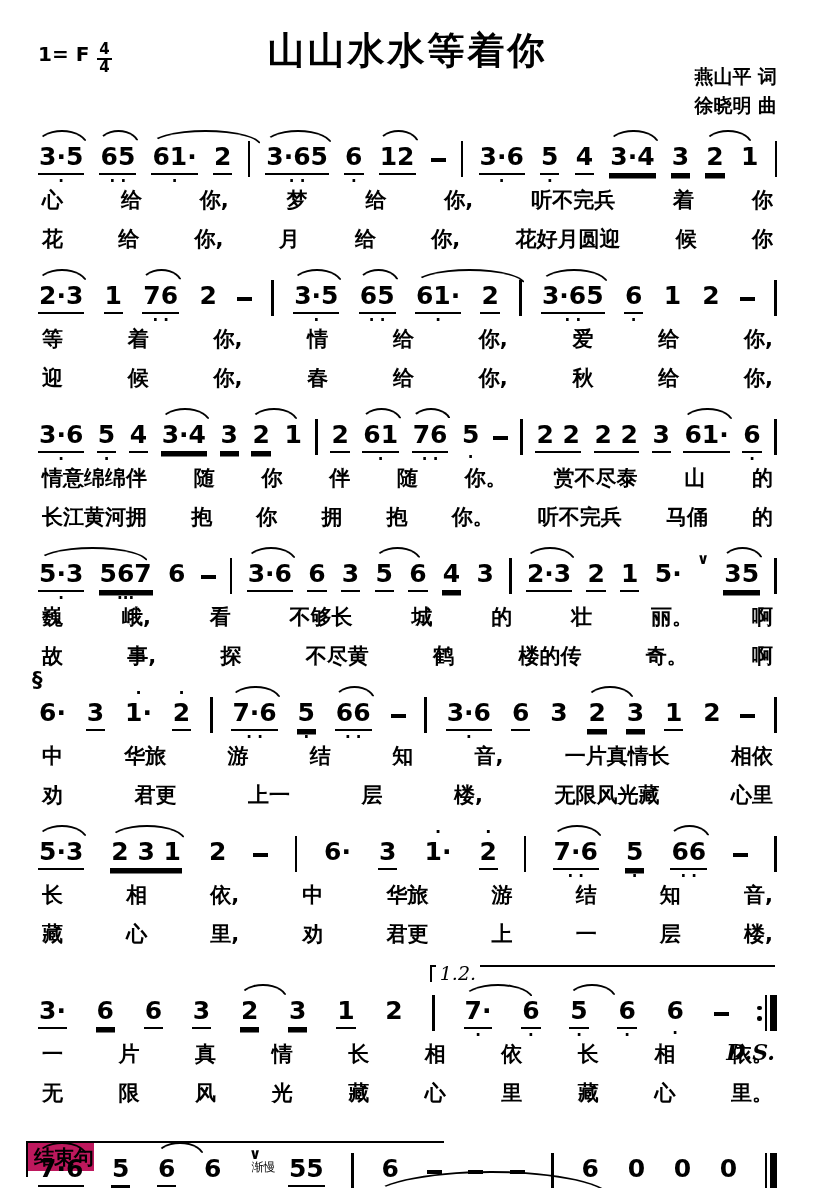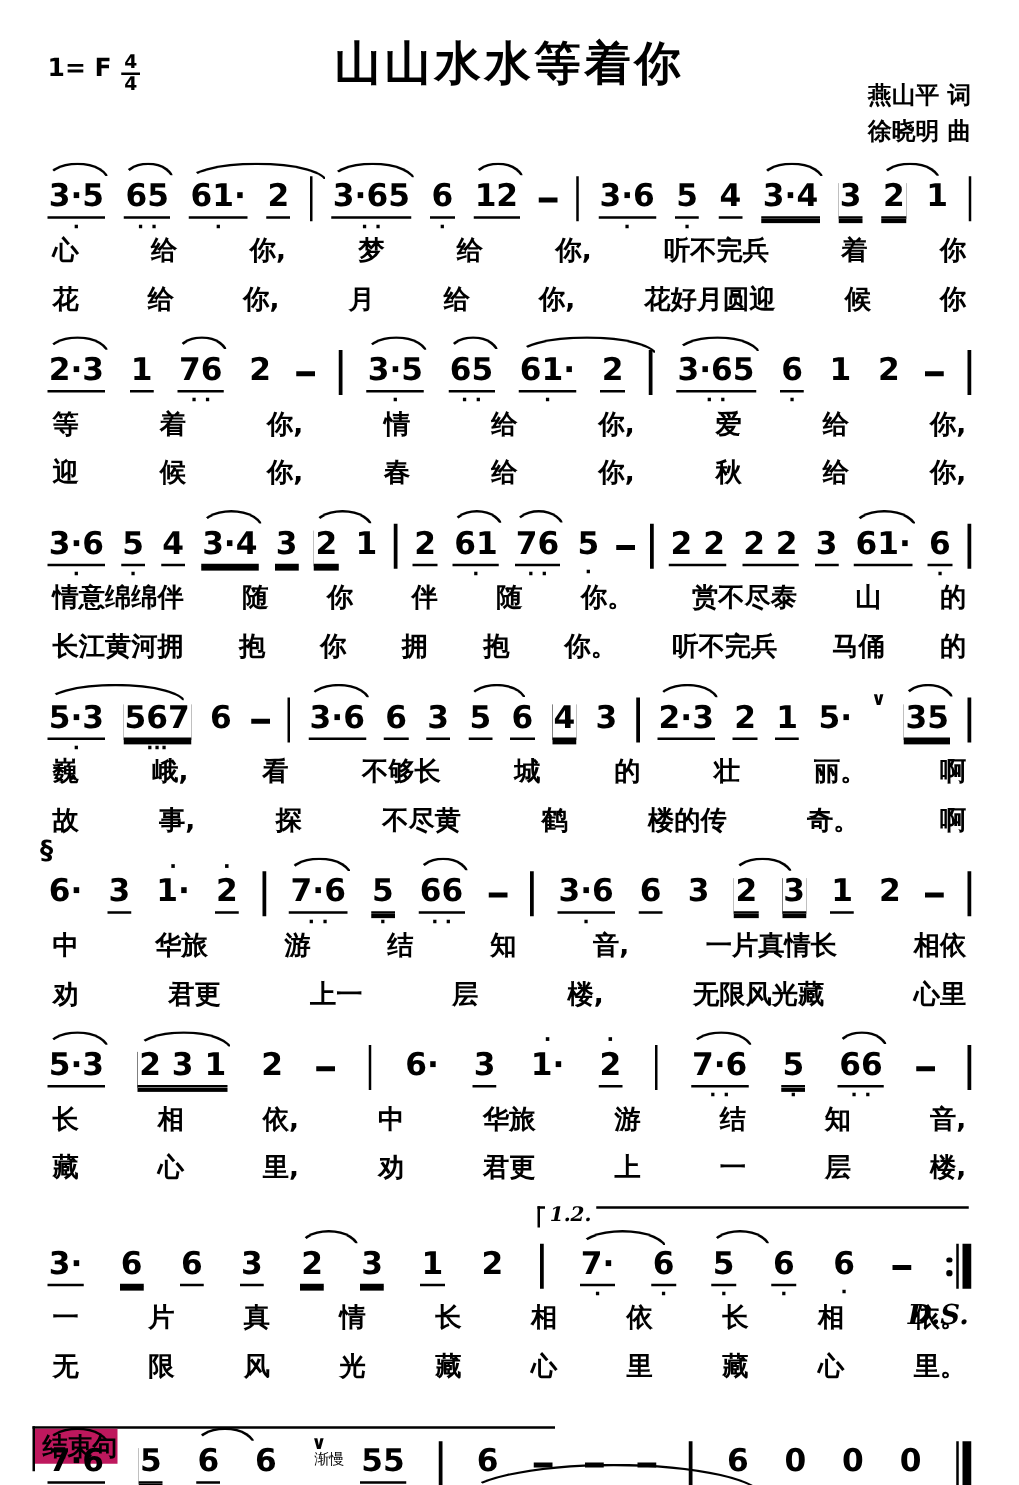--- a/index.html
+++ b/index.html
@@ -40,21 +40,21 @@
   .ebar .thin{width:2.5px;height:36px;background:#000;}
   .ebar .thick{width:6.5px;height:36px;background:#000;margin-left:3px;}
 
   .lyrics{display:flex;justify-content:space-between;font-size:21px;font-weight:600;margin-top:9px;padding:0 6px;}
   .lyrics+.lyrics{margin-top:11px;}
   .lyr{white-space:nowrap;}
 
   .segno{position:absolute;left:-4px;top:-17px;font-size:21px;font-weight:900;}
   .volta{position:absolute;top:2px;left:53%;right:4px;height:15px;border-top:2.2px solid #000;border-left:2.2px solid #000;}
   .volta span{position:absolute;left:4px;top:-4px;background:#fff;padding:0 4px;
-      font-style:italic;font-weight:700;font-size:16px;line-height:1.1;
+      font-style:italic;font-weight:400;font-size:19px;line-height:1.1;
       font-family:"DejaVu Serif","Liberation Serif",serif;}
   .ds{position:absolute;right:4px;top:76px;font-style:italic;font-weight:700;font-size:22px;
       font-family:"DejaVu Serif","Liberation Serif",serif;}
   .pt{padding-top:20px;}
   .endwrap{position:absolute;left:-10px;top:0;width:56%;height:34px;border-left:2.5px solid #000;border-top:2.5px solid #000;}
   .endwrap span{display:inline-block;font-size:20px;font-weight:700;padding:1px 0 0 6px;background:#be185d;}
   .rit{position:absolute;left:29%;top:18px;font-size:12px;font-weight:400;}
   .bigtie{position:absolute;height:24px;border:2.5px solid transparent;border-top-color:#000;
       border-radius:50% 50% 0 0 / 100% 100% 0 0;}
   .s8 .notes{margin-top:34px;}

